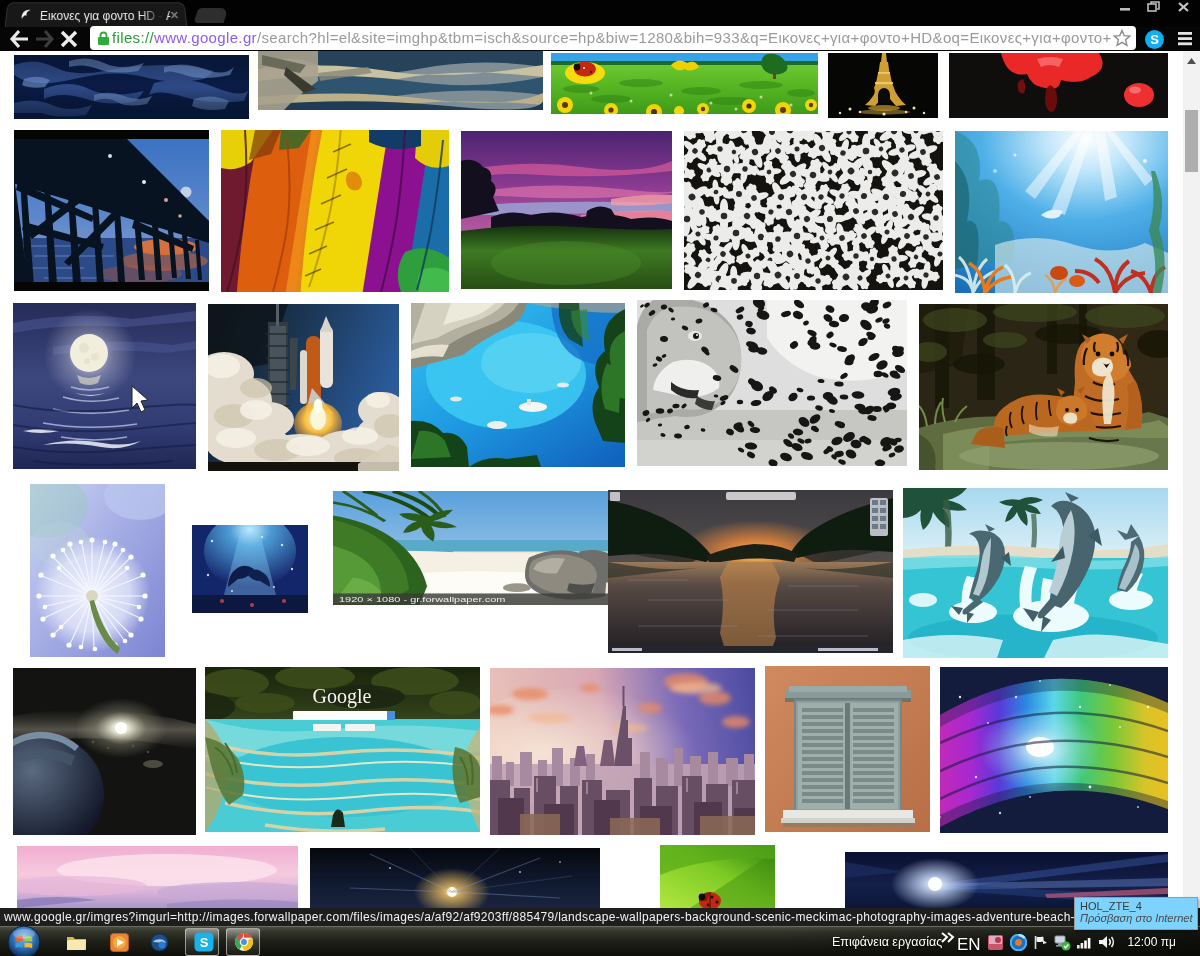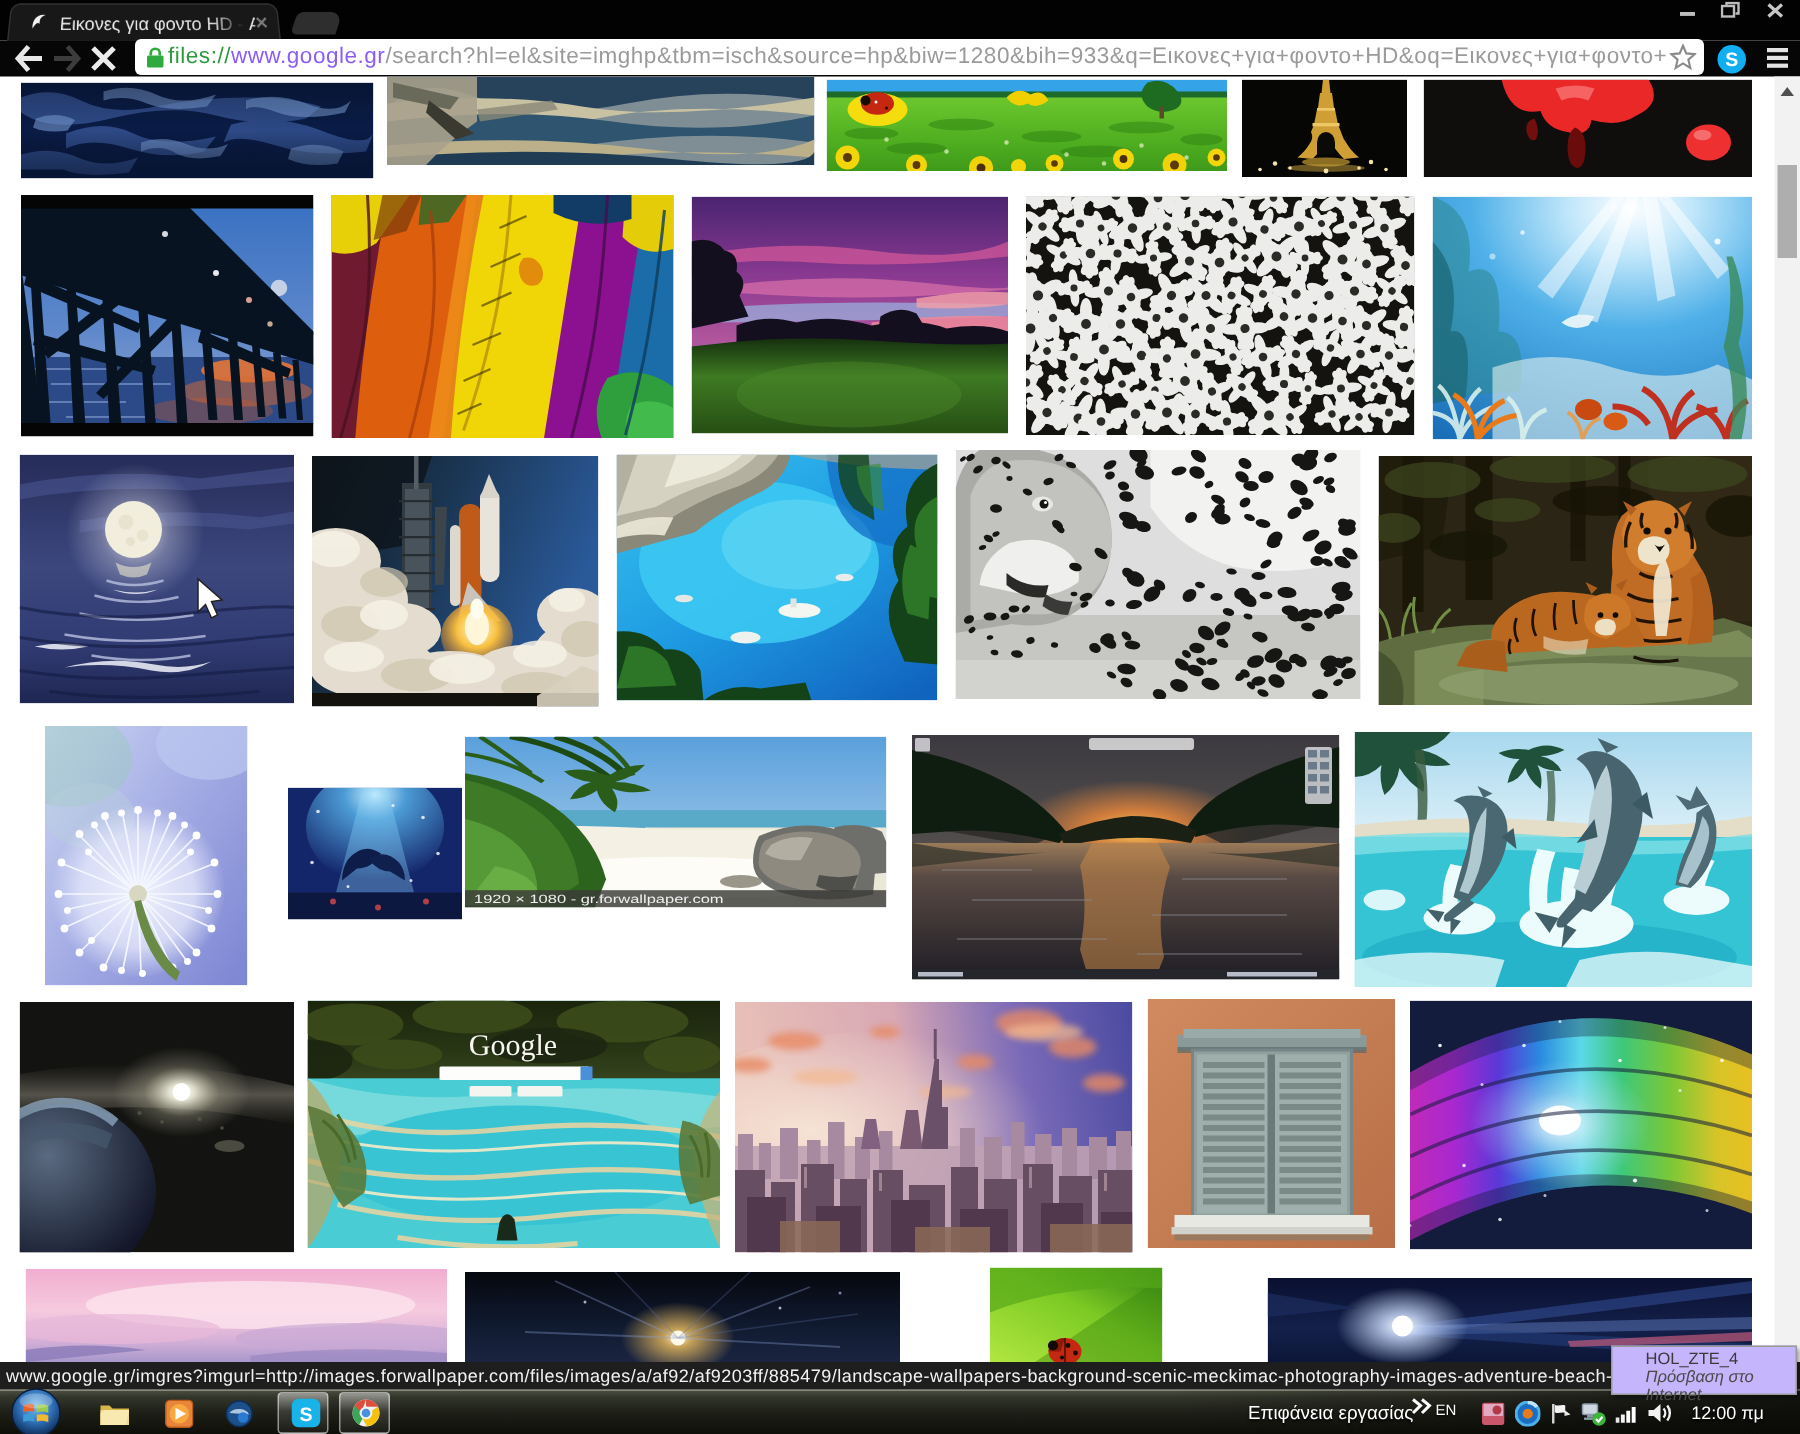--- a/index.html
+++ b/index.html
@@ -27,21 +27,21 @@
 #scrollthumb{position:absolute;left:1185px;top:110px;width:13px;height:62px;background:#aeaeae}
 
 #status{position:absolute;left:0;top:908px;width:1200px;height:18px;background:#1e1e1e;color:#f2f2f2;font-size:12px;letter-spacing:0.32px;line-height:18px;padding-left:4px;white-space:nowrap;overflow:hidden}
 
 #taskbar{position:absolute;left:0;top:926px;width:1200px;height:30px;background:linear-gradient(180deg,#4a4d3e 0%,#32352a 16%,#1e2018 50%,#0e0f08 100%);border-top:1px solid #6a6d5e}
 #taskbar .darkR{position:absolute;right:0;top:0;width:420px;height:30px;background:linear-gradient(90deg,rgba(10,10,8,0),rgba(8,8,6,.75))}
 .tbbtn{position:absolute;top:1px;width:34px;height:28px;background:linear-gradient(180deg,rgba(255,255,255,.45),rgba(255,255,255,.12) 45%,rgba(255,255,255,.05));border:1px solid rgba(255,255,255,.5);border-radius:3px}
 #clock{position:absolute;right:24px;top:8px;font-size:12px;color:#fff;text-shadow:0 1px 2px #000}
 #desktoptxt{position:absolute;left:836px;top:8px;font-size:12.5px;color:#fff;text-shadow:0 1px 2px #000}
 
-#tooltip{position:absolute;left:1074px;top:897px;width:124px;height:33px;background:#c4b5fd;border:1px solid #9a9a9a;box-shadow:1px 2px 3px rgba(0,0,0,.4);z-index:9;padding:2px 0 0 22px;font-size:11px;color:#3a3a3a}
+#tooltip{position:absolute;left:1074px;top:897px;width:124px;height:33px;background:#7dd3fc;border:1px solid #9a9a9a;box-shadow:1px 2px 3px rgba(0,0,0,.4);z-index:9;padding:2px 0 0 5px;font-size:11px;color:#3a3a3a}
 #tooltip .l2{font-style:italic;color:#4a4a4a}
 </style>
 </head>
 <body>
 <div id="root">
 
 <div id="tabbar">
   <div id="newtab"></div>
   <div id="tab">
     <svg class="abs" style="left:12px;top:5px" width="14" height="14" viewBox="0 0 14 14">
@@ -981,21 +981,21 @@
           <circle cx="82" cy="62" r="1"></circle>
         </g>
 <g fill="#d84a4a" opacity="0.8">
           <circle cx="30" cy="76" r="2"></circle>
           <circle cx="60" cy="80" r="2"></circle>
           <circle cx="92" cy="76" r="2"></circle>
         </g>
 </svg>
     </div>
 
-<div class="thumb" style="left:310px;top:491px;width:281px;height:114px">
+<div class="thumb" style="left:333px;top:491px;width:281px;height:114px">
 <svg viewBox="0 0 281 158" preserveAspectRatio="none">
 <linearGradient id="bsky" x1="0" y1="0" x2="0" y2="1">
           <stop offset="0" stop-color="#5aa0dc"></stop>
           <stop offset="0.7" stop-color="#9cc6e8"></stop>
           <stop offset="1" stop-color="#c4dcf0"></stop>
         </linearGradient>
 <rect width="281" height="158" fill="url(#bsky)"></rect>
 <rect y="68" width="281" height="18" fill="#58aac8"></rect>
 <path d="M120 84 h161 v74 h-161 z" fill="#ece8d8"></path>
 <path d="M0 84 q70 -4 140 2 l80 0 v72 h-220 z" fill="#f4f1e4"></path>
@@ -1522,21 +1522,21 @@
 <div id="status">www.google.gr/imgres?imgurl=http://images.forwallpaper.com/files/images/a/af92/af9203ff/885479/landscape-wallpapers-background-scenic-meckimac-photography-images-adventure-beach-lonely.jpg&amp;imgrefu</div>
 
 <div id="taskbar">
   <div class="darkR"></div>
   <div class="tbbtn" style="left:185px"></div>
   <div class="tbbtn" style="left:226px"></div>
   <div id="desktoptxt" style="left:832px">Επιφάνεια εργασίας</div>
   <svg class="abs" style="left:940px;top:5px" width="16" height="12" viewBox="0 0 16 12">
         <path d="M2 10 L7 5 L2 1 M8 10 L13 5 L8 1" stroke="#fff" stroke-width="2" fill="none"></path>
       </svg>
-  <div class="abs" style="left:957px;top:8px;font-size:10px;color:#fff;text-shadow:0 1px 2px #000">EN</div>
+  <div class="abs" style="left:957px;top:8px;font-size:17px;color:#fff;text-shadow:0 1px 2px #000">EN</div>
   <div id="clock">12:00 πμ</div>
 
   <svg class="abs" style="left:7px;top:-2px" width="34" height="34" viewBox="0 0 34 34">
     <defs>
           <radialGradient id="orbg" cx="50%" cy="35%" r="65%">
             <stop offset="0%" stop-color="#7ec0ef"></stop>
             <stop offset="55%" stop-color="#2e6db5"></stop>
             <stop offset="100%" stop-color="#0b2a52"></stop>
           </radialGradient>
         </defs>

